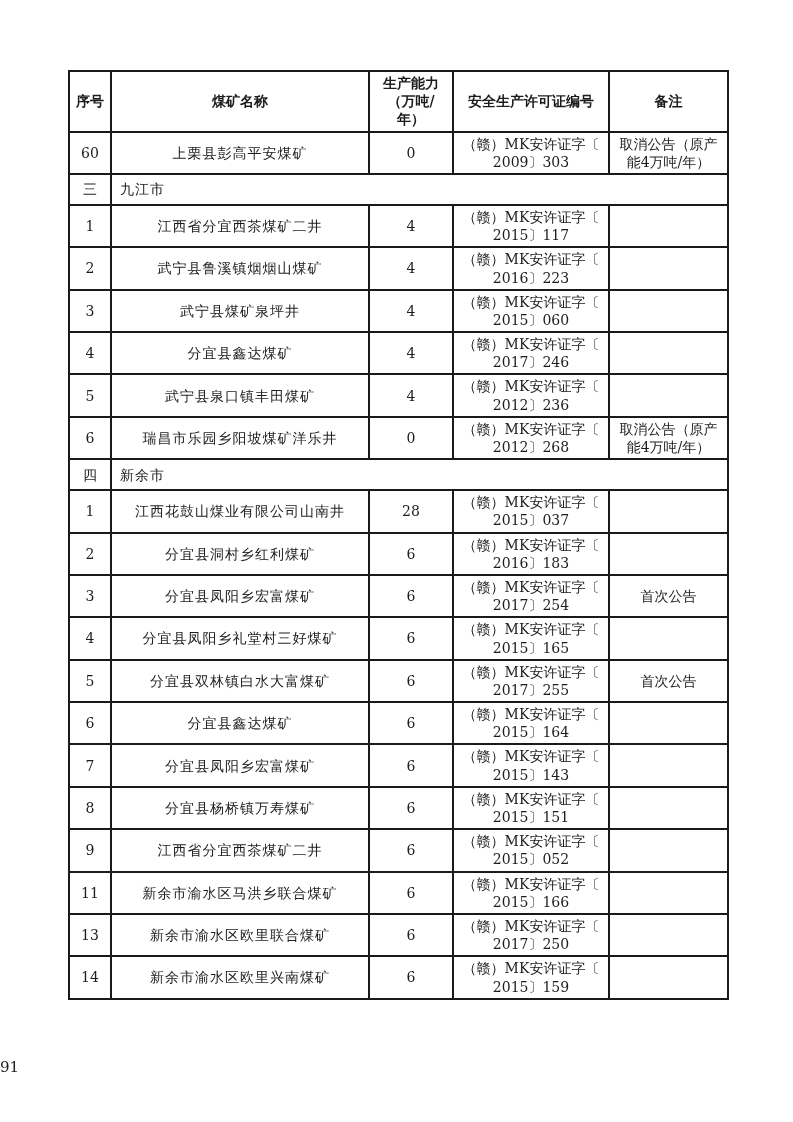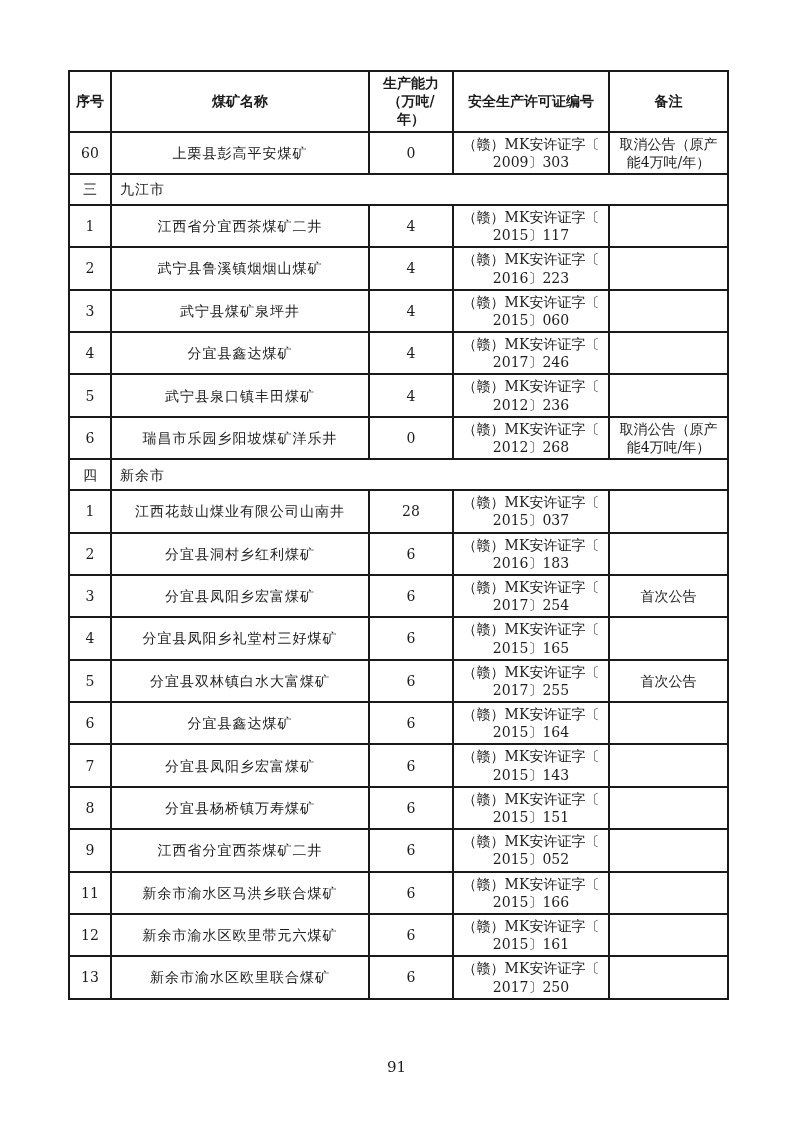--- a/index.html
+++ b/index.html
@@ -44,21 +44,20 @@
   .mine-table tr.section-row td.section-name {
     text-align: left;
     padding-left: 8px;
     letter-spacing: 1px;
   }
   .page-number {
     position: absolute;
     left: 0;
     right: 0;
     top: 1058px;
-    text-align: center;
     font-size: 15px;
     color: #1c1c1c;
   }
 </style>
 </head>
 <body>
 
 <div class="page">
 
   <table class="mine-table">
@@ -200,31 +199,31 @@
           <td></td>
         </tr>
         <tr class="data-row">
           <td>11</td>
           <td class="name-cell">新余市渝水区马洪乡联合煤矿</td>
           <td>6</td>
           <td>（赣）MK安许证字〔<br>2015〕166</td>
           <td></td>
         </tr>
         <tr class="data-row">
-          <td>12</td>
-          <td class="name-cell">新余市渝水区欧里带元六煤矿</td>
-          <td>6</td>
-          <td>（赣）MK安许证字〔<br>2015〕161</td>
-          <td></td>
-        </tr>
-        <tr class="data-row">
           <td>13</td>
           <td class="name-cell">新余市渝水区欧里联合煤矿</td>
           <td>6</td>
           <td>（赣）MK安许证字〔<br>2017〕250</td>
           <td></td>
         </tr>
+        <tr class="data-row">
+          <td>14</td>
+          <td class="name-cell">新余市渝水区欧里兴南煤矿</td>
+          <td>6</td>
+          <td>（赣）MK安许证字〔<br>2015〕159</td>
+          <td></td>
+        </tr>
       </tbody>
   </table>
 
   <div class="page-number">91</div>
 
 </div>
 
 </body></html>

